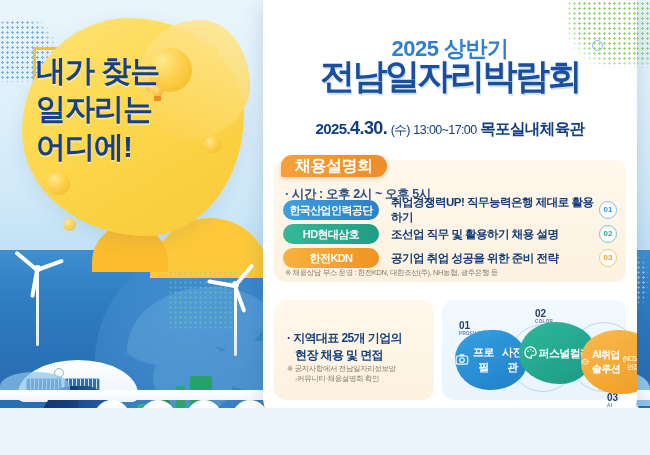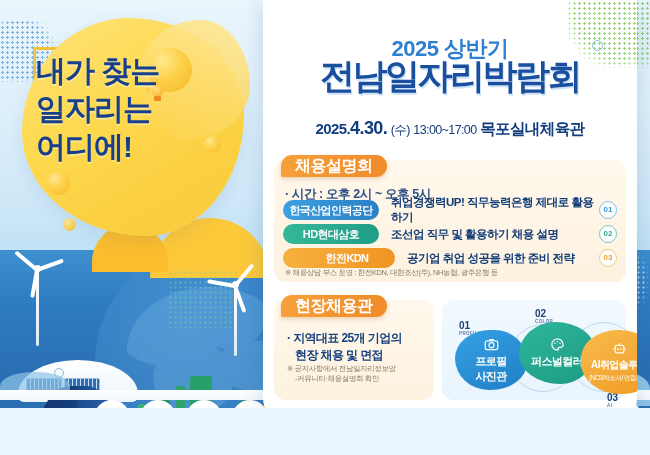--- a/index.html
+++ b/index.html
@@ -156,40 +156,40 @@
   
   .panel-a{position:absolute;left:11px;top:160px;width:352px;height:122px;
     background:linear-gradient(180deg,#fff8ec 0%,#fdf2e0 100%);border-radius:12px;}
   .time-line{position:absolute;left:22px;top:186px;color:#2a4f82;font-size:12.5px;font-weight:bold;letter-spacing:-.4px;}
   .rowlist{position:absolute;left:20px;top:200px;width:334px;}
   .row{position:relative;height:20px;margin-bottom:4px;display:flex;align-items:center;}
   .badge{width:96px;height:20px;line-height:20px;border-radius:10px;color:#fff;
     font-size:11px;font-weight:bold;text-align:center;letter-spacing:-.6px;flex:0 0 96px;}
   .b-blue{background:linear-gradient(90deg,#3ea0e0,#2a7fc6);}
   .b-teal{background:linear-gradient(90deg,#35b899,#1f9d86);}
-  .b-org{background:linear-gradient(90deg,#f7b13f,#f09422);padding-left:16px;}
+  .b-org{background:linear-gradient(90deg,#f7b13f,#f09422);}
   .rowtext{flex:1;padding-left:12px;color:#123c77;font-size:11.5px;font-weight:bold;letter-spacing:-.5px;}
   .num{width:16px;height:16px;line-height:15px;border-radius:50%;font-size:8px;font-weight:bold;
     text-align:center;flex:0 0 16px;background:#fff;}
   .n-blue{border:1px solid #7fc0ea;color:#3b96d6;}
   .n-teal{border:1px solid #74cbba;color:#2aa78f;}
   .n-org{border:1px solid #f6c677;color:#ef9f2d;}
   .note{position:absolute;color:#8a7a62;font-size:7.5px;letter-spacing:-.4px;}
 
   
   .panel-b{position:absolute;left:11px;top:300px;width:160px;height:100px;
     background:linear-gradient(180deg,#fff8ec,#fdf2e0);border-radius:12px;}
   .panel-c{position:absolute;left:179px;top:300px;width:184px;height:100px;
     background:linear-gradient(180deg,#f2f9ff,#e9f4fd);border-radius:12px;}
   .b-body{position:absolute;left:24px;top:330px;width:148px;color:#153f7d;
     font-size:12px;font-weight:bold;letter-spacing:-.6px;line-height:1.45;}
 
   
   .cblob{position:absolute;color:#fff;text-align:center;font-weight:bold;letter-spacing:-.6px;
-    display:flex;flex-direction:column;align-items:center;justify-content:center;}
+    display:flex;align-items:center;justify-content:center;}
   .cb1{left:192px;top:330px;width:72px;height:60px;font-size:11px;
     background:linear-gradient(150deg,#36a0e3,#1f7fc6);
     border-radius:50% 46% 52% 48% / 48% 52% 46% 54%;}
   .cb2{left:256px;top:322px;width:76px;height:62px;font-size:11px;
     background:linear-gradient(150deg,#2fb79c,#1c9a83);
     border-radius:48% 52% 46% 54% / 52% 46% 54% 48%;}
   .cb3{left:318px;top:330px;width:76px;height:64px;font-size:10px;
     background:linear-gradient(150deg,#f9bb4e,#ef9b24);
     border-radius:50% 50% 46% 54% / 46% 54% 50% 50%;}
   .cb3 .sub{font-size:6.5px;font-weight:normal;line-height:1.25;margin-top:2px;}
@@ -332,21 +332,20 @@
         </div>
         <div class="row">
           <div class="badge b-org">한전KDN</div>
           <div class="rowtext">공기업 취업 성공을 위한 준비 전략</div>
           <div class="num n-org">03</div>
         </div>
       </div>
       <div class="note" style="left:22px;top:268px;">※ 채용상담 부스 운영 : 한전KDN, 대한조선(주), NH농협, 광주은행 등</div>
 
       <div class="panel-b"></div>
-      <div class="pill" style="left:18px;top:295px;">현장채용관</div>
       <div class="b-body">
         <div>· 지역대표 25개 기업의</div>
         <div style="padding-left:8px">현장 채용 및 면접</div>
       </div>
       <div class="note" style="left:24px;top:364px;">※ 공지사항에서 전남일자리정보망</div>
       <div class="note" style="left:32px;top:374px;">-커뮤니티·채용설명회 확인</div>
 
       <div class="panel-c"></div>
 
       <div class="cring" style="left:246px;top:324px;width:66px;height:66px;"></div>

